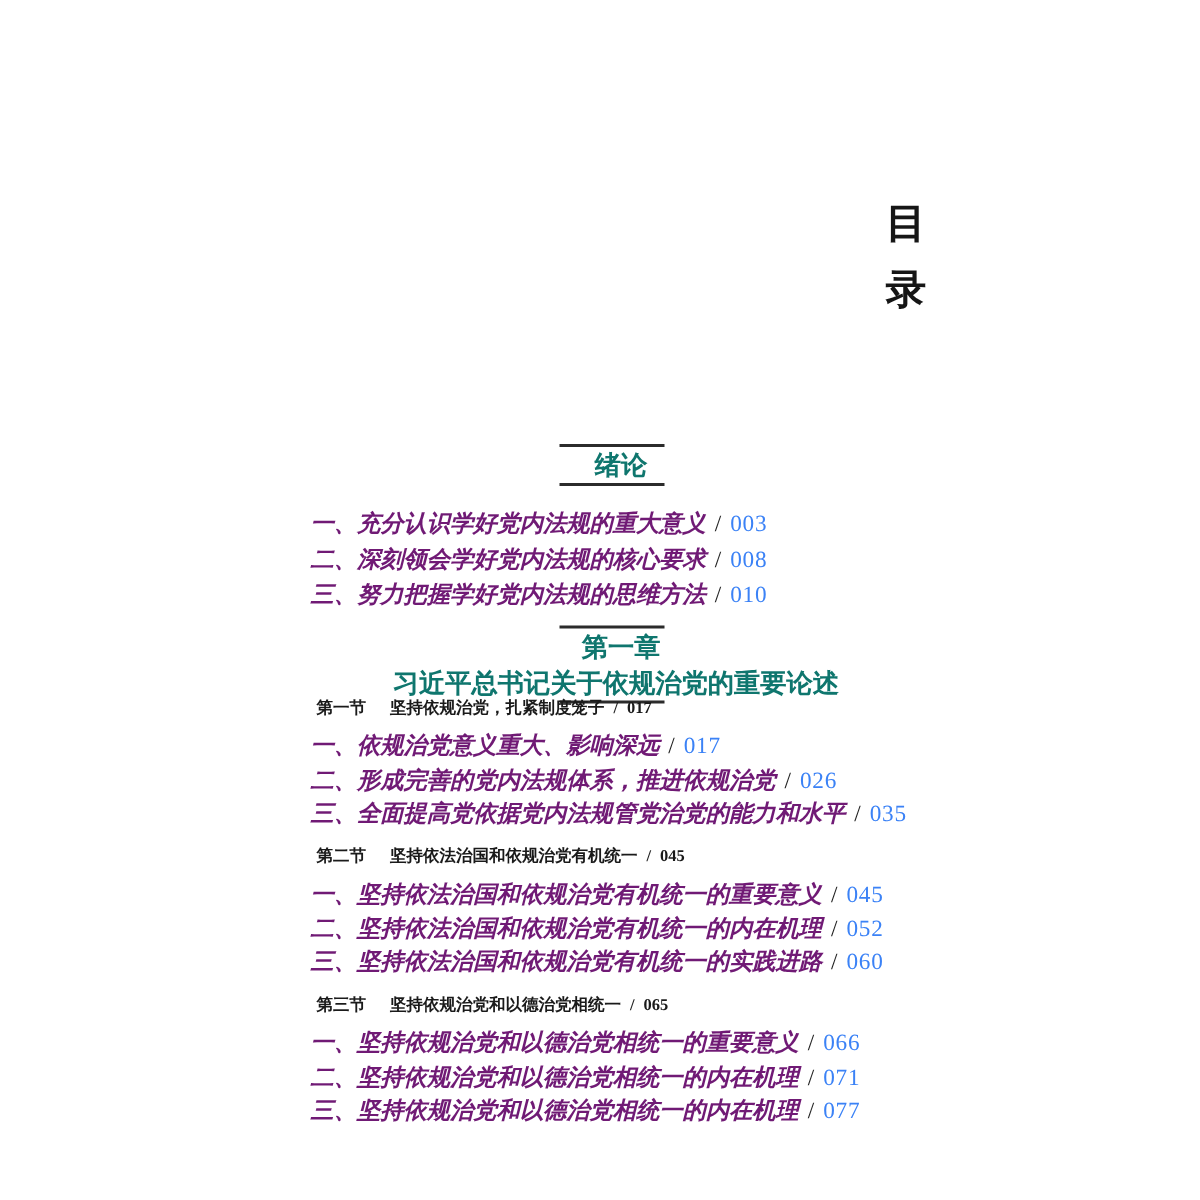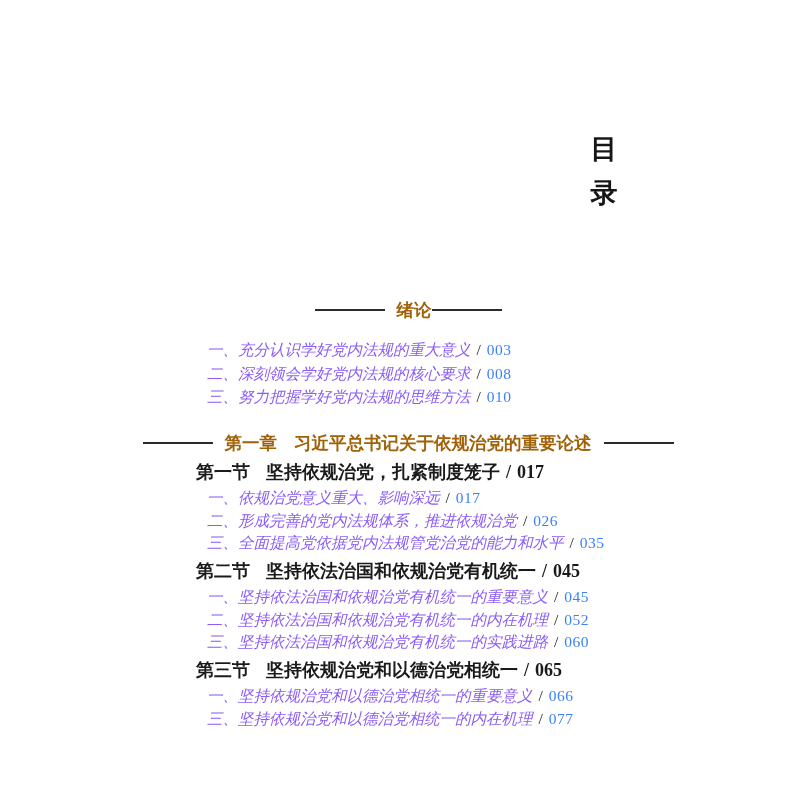--- a/index.html
+++ b/index.html
@@ -47,21 +47,22 @@
   
   .hdr {
     display: flex;
     align-items: center;
     justify-content: center;
     height: 20px;
     white-space: nowrap;
     font-family: "Liberation Sans", sans-serif;
     font-weight: bold;
     font-size: 17.5px;
-    color: #a16207;
+    color: #0f766e;
+    flex-direction: column;
   }
   .rule {
     flex: none;
     width: 70px;
     height: 2px;
     background: #2b2b2b;
   }
   .hdr-label { margin-left: 12px; }
   .hdr-title { margin-left: 17px; margin-right: 12px; }
 
@@ -71,40 +72,41 @@
   .part-items {
     margin: 18px 0 0 30px;
   }
   .item {
     font-size: 15.5px;
     line-height: 23.5px;
     white-space: nowrap;
   }
   .itext {
     font-style: italic;
-    color: #8b5cf6;
+    color: #701a75;
+    font-weight: bold;
   }
   .isep {
     font-style: normal;
     margin: 0 6px;
     color: #1c1c1c;
   }
   .ipage {
     font-style: normal;
     letter-spacing: 0.5px;
     color: #3b82f6;
   }
 
   
   .sections { margin-top: 8px; }
   .section + .section { margin-top: 5px; }
   .sec-hdr {
-    margin-left: 19px;
+    margin-left: 34px;
     font-weight: bold;
-    font-size: 18px;
+    font-size: 11px;
     line-height: 22.5px;
     white-space: nowrap;
     color: #1a1a1a;
   }
   .sec-label { margin-right: 16px; }
   .sec-sep { font-weight: bold; }
   .section .items {
     margin: 4px 0 0 30px;
   }
   .section .item { line-height: 22.5px; }
@@ -184,20 +186,23 @@
 
       <div class="section">
         <div class="sec-hdr">
           <span class="sec-label">第三节</span><span class="sec-title">坚持依规治党和以德治党相统一</span><span class="isep sec-sep">/</span><span class="sec-page">065</span>
         </div>
         <div class="items">
           <div class="item">
             <span class="itext">一、坚持依规治党和以德治党相统一的重要意义</span><span class="isep">/</span><span class="ipage">066</span>
           </div>
           <div class="item">
+            <span class="itext">二、坚持依规治党和以德治党相统一的内在机理</span><span class="isep">/</span><span class="ipage">071</span>
+          </div>
+          <div class="item">
             <span class="itext">三、坚持依规治党和以德治党相统一的内在机理</span><span class="isep">/</span><span class="ipage">077</span>
           </div>
         </div>
       </div>
 
     </div>
   </div>
 </div>
 
 </body></html>

